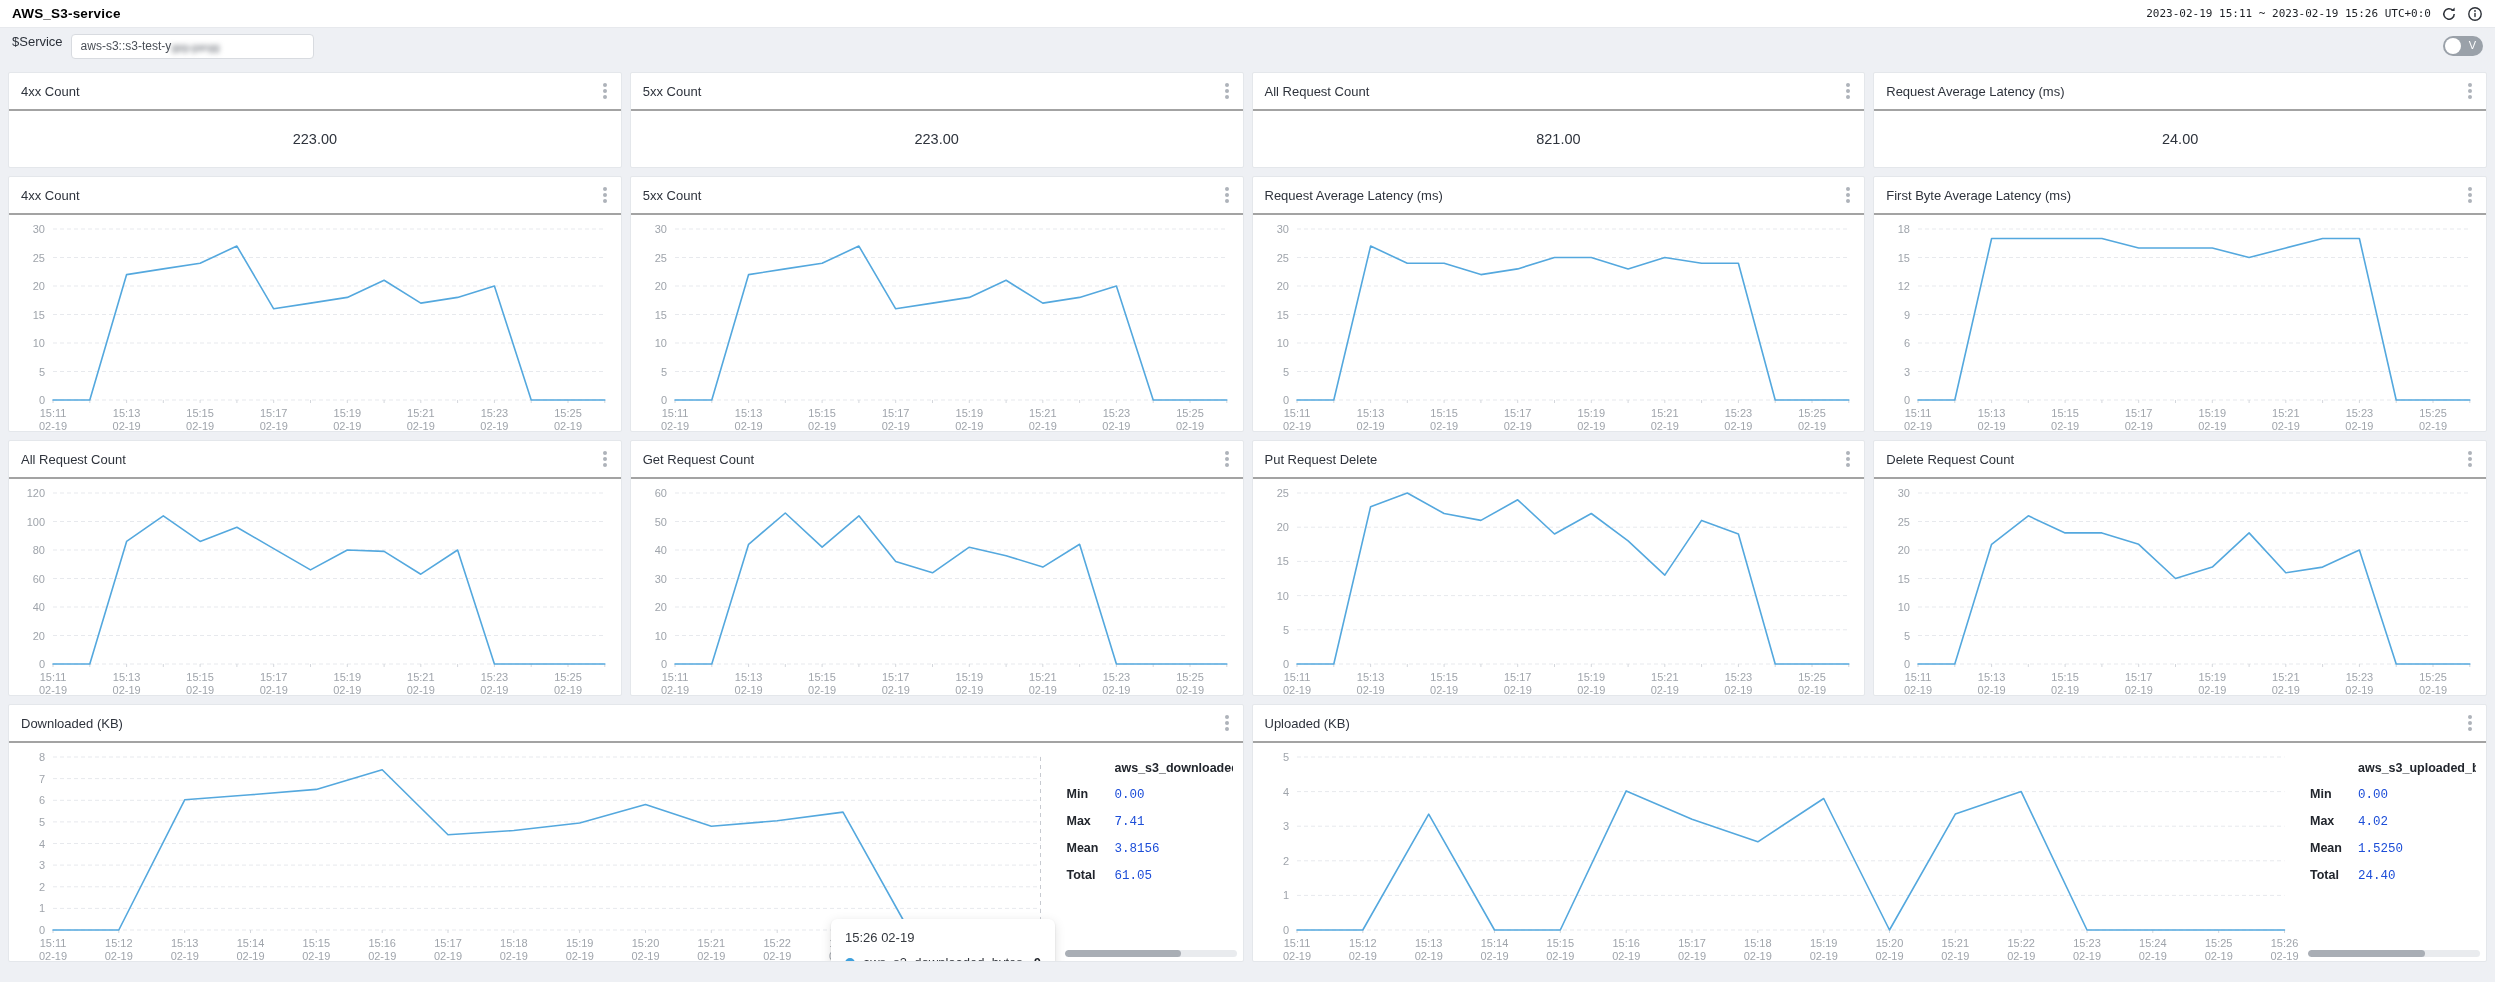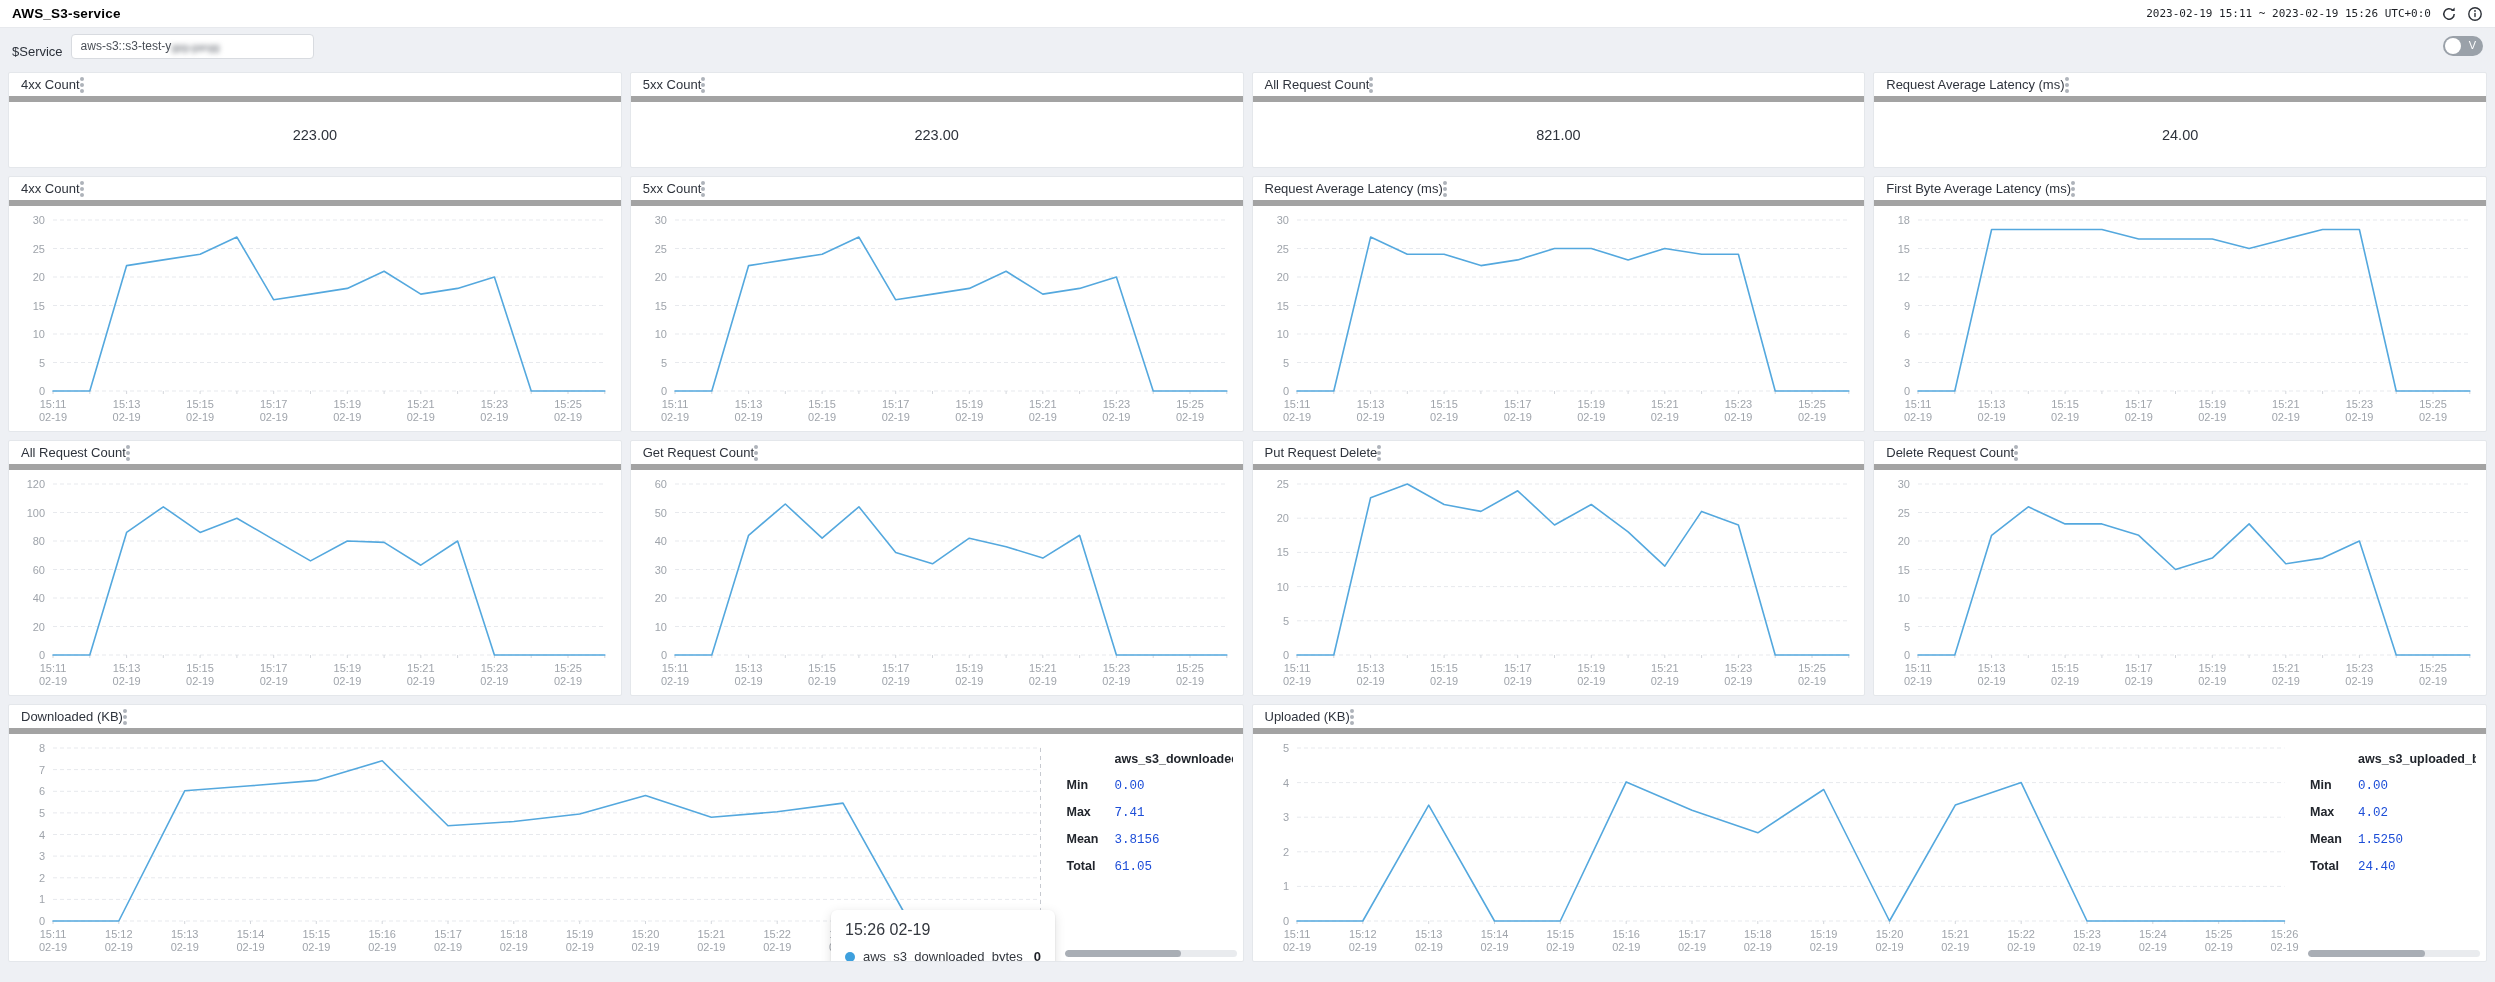--- a/index.html
+++ b/index.html
@@ -8,35 +8,35 @@
   
   .app-header { height:28px; background:#fff; display:flex; align-items:center; justify-content:space-between;
                 padding:0 12px; border-bottom:1px solid #e7e9ed; }
   .app-title { font-size:13.5px; color:#000000; font-weight:bold; letter-spacing:.2px; }
   .header-right { display:flex; align-items:center; gap:10px; }
   .time-range { font-family:"DejaVu Sans Mono", monospace; font-size:11px; color:#1c1f24; }
   .hicon { width:16px; height:16px; display:inline-flex; cursor:pointer; }
 
   
   .var-bar { height:36px; background:#eef0f4; display:flex; align-items:center; justify-content:space-between; padding:0 12px; }
-  .var-left { display:flex; align-items:flex-end; gap:8px; }
+  .var-left { display:flex; align-items:flex-start; gap:8px; }
   .var-label { font-size:13px; color:#2c313a; }
   .service-input { width:243px; height:25px; background:#fff; border:1px solid #d8dbe0; border-radius:4px;
                    padding:0 9px; font-size:12px; color:#4a4f57; display:flex; align-items:center; overflow:hidden; white-space:nowrap; }
   .smudge { display:inline-block; color:#6a6f77; filter:blur(2.6px); transform:translateY(1px); font-size:11px; letter-spacing:-.5px; user-select:none; }
   .toggle { width:40px; height:20px; border-radius:10px; background:#9aa1a9; position:relative; cursor:pointer; }
   .toggle .knob { position:absolute; left:2px; top:2px; width:16px; height:16px; border-radius:50%; background:#fff; }
   .toggle .tog-label { position:absolute; right:7px; top:3px; font-size:11px; color:#fff; }
 
   
   .dashboard { padding:8px; display:grid; grid-template-columns:repeat(4, 1fr); gap:8px; }
   .panel { background:#fff; border:1px solid #e4e7eb; border-radius:2px; display:flex; flex-direction:column; }
   .h-stat { height:96px; } .h-chart { height:256px; } .h-wide { height:258px; grid-column:span 2; }
-  .panel-header { height:29px; min-height:29px; padding:0 12px; display:flex; align-items:center;
-                  border-bottom:6px solid #a3a3a3; }
+  .panel-header { height:38px; min-height:29px; padding:0 12px; display:flex; align-items:center;
+                  justify-content:space-between; border-bottom:2px solid #a3a3a3; }
   .panel-title { font-size:13px; color:#2e333c; }
   .kebab { width:4px; height:4px; border-radius:50%; background:#aeb3ba; cursor:pointer;
            box-shadow:0 -6px 0 #aeb3ba, 0 6px 0 #aeb3ba; margin-right:2px; }
   .panel-body { flex:1; display:flex; position:relative; overflow:hidden; }
   .stat-value { flex:1; display:flex; align-items:center; justify-content:center; font-size:14.5px; color:#2e333c; }
 
   svg.chart { flex:1; width:100%; height:100%; display:block; }
   svg .ylab { text-anchor:end; font-size:11px; fill:#9fa4ab; font-family:"Liberation Sans",sans-serif; }
   svg .xlab { text-anchor:middle; font-size:11px; fill:#9fa4ab; font-family:"Liberation Sans",sans-serif; }
   svg .grid { stroke:#e7e9ed; stroke-width:1; stroke-dasharray:4 3; }
@@ -49,21 +49,21 @@
   .legend-row { display:grid; grid-template-columns:48px 1fr; margin-bottom:12px; align-items:baseline; }
   .legend-name { font-weight:bold; color:#22262d; white-space:nowrap; overflow:hidden; }
   .legend-label { font-weight:bold; color:#22262d; }
   .legend-value { color:#1d4ed8;font-family:Liberation Mono, monospace; }
   .h-scrollbar { position:absolute; left:8px; right:6px; bottom:4px; height:7px; background:#e9ebee; border-radius:4px; overflow:hidden; }
   .h-scrollbar .thumb { width:68%; height:100%; background:#a9aeb5; border-radius:4px; }
 
   
   .tooltip { position:absolute; left:822px; top:176px; width:224px; background:#fff; border-radius:6px;
              box-shadow:0 1px 2px rgba(0,0,0,.12), 0 3px 12px rgba(0,0,0,.12); padding:11px 14px 12px 14px; z-index:5; }
-  .tooltip-time { font-size:16px; color:#33373e; }
+  .tooltip-time { font-size:13px; color:#33373e; }
   .tooltip-row { display:flex; align-items:center; gap:8px; margin-top:10px; }
   .tooltip-row .dot { width:10px; height:10px; border-radius:50%; background:#3ea0dd; }
   .tooltip-series { font-size:13px; color:#33373e; }
   .tooltip-value { margin-left:auto; font-weight:bold; font-size:13px; color:#1e2127; }
 </style>
 </head>
 <body>
 
 <div class="app-header">
   <span class="app-title">AWS_S3-service</span>

